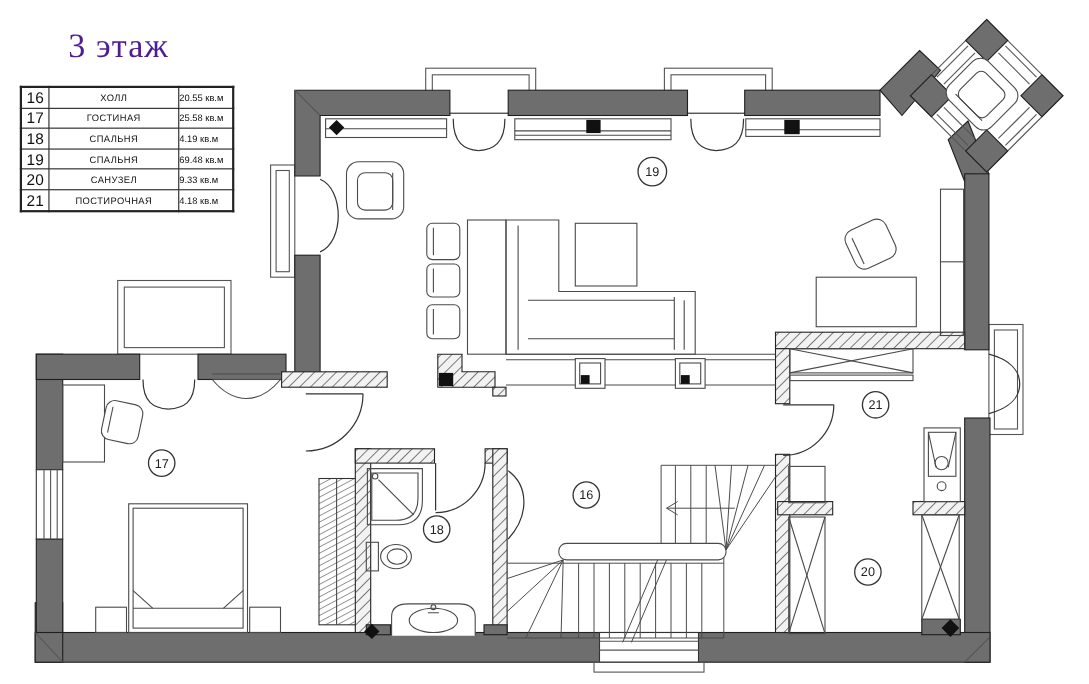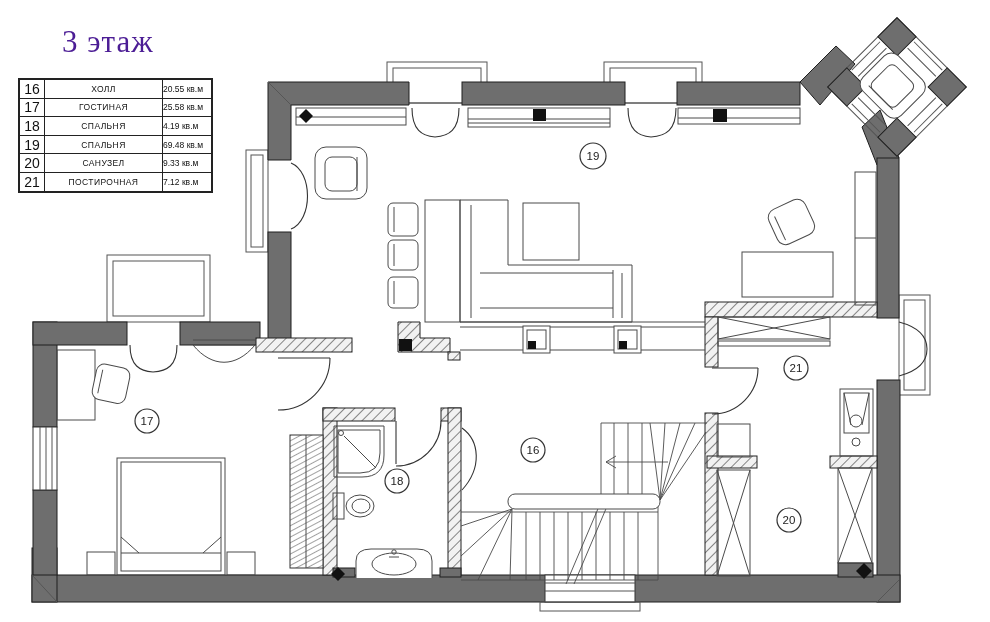--- a/index.html
+++ b/index.html
@@ -62,21 +62,21 @@
           <td class="c-area">69.48 кв.м</td>
         </tr>
         <tr>
           <td class="c-num">20</td>
           <td class="c-name">САНУЗЕЛ</td>
           <td class="c-area">9.33 кв.м</td>
         </tr>
         <tr>
           <td class="c-num">21</td>
           <td class="c-name">ПОСТИРОЧНАЯ</td>
-          <td class="c-area">7.12 кв.м</td>
+          <td class="c-area">4.18 кв.м</td>
         </tr>
       </tbody>
   </table>
 
   <svg width="990" height="622" viewBox="0 0 990 622">
     <defs>
       <pattern id="hatch" width="7" height="7" patternUnits="userSpaceOnUse" patternTransform="rotate(45)">
         <rect width="7" height="7" fill="#f2f2f2"></rect>
         <line x1="0" y1="0" x2="0" y2="7" stroke="#555" stroke-width="1.4"></line>
       </pattern>

